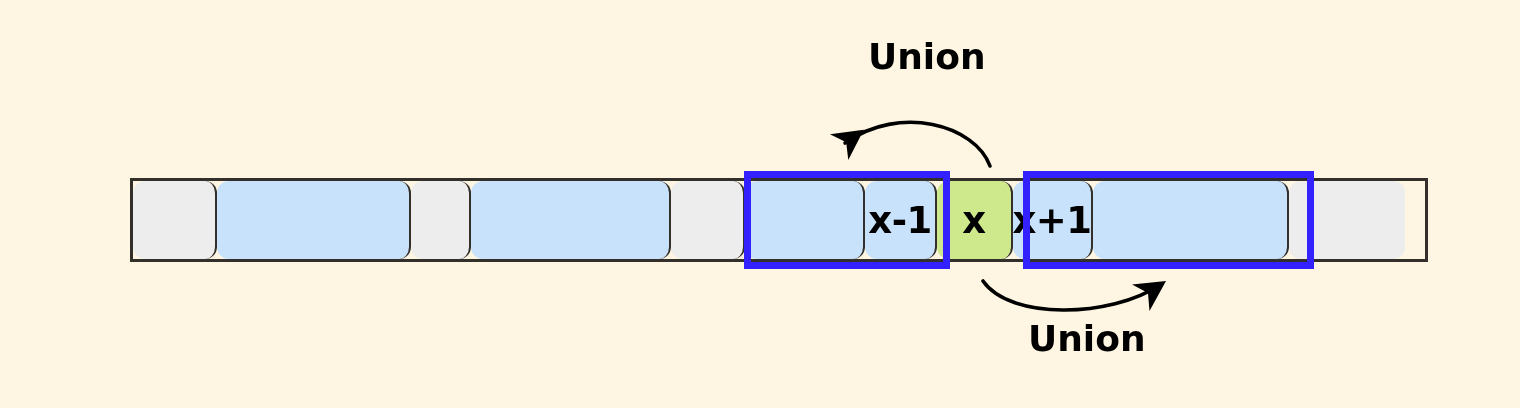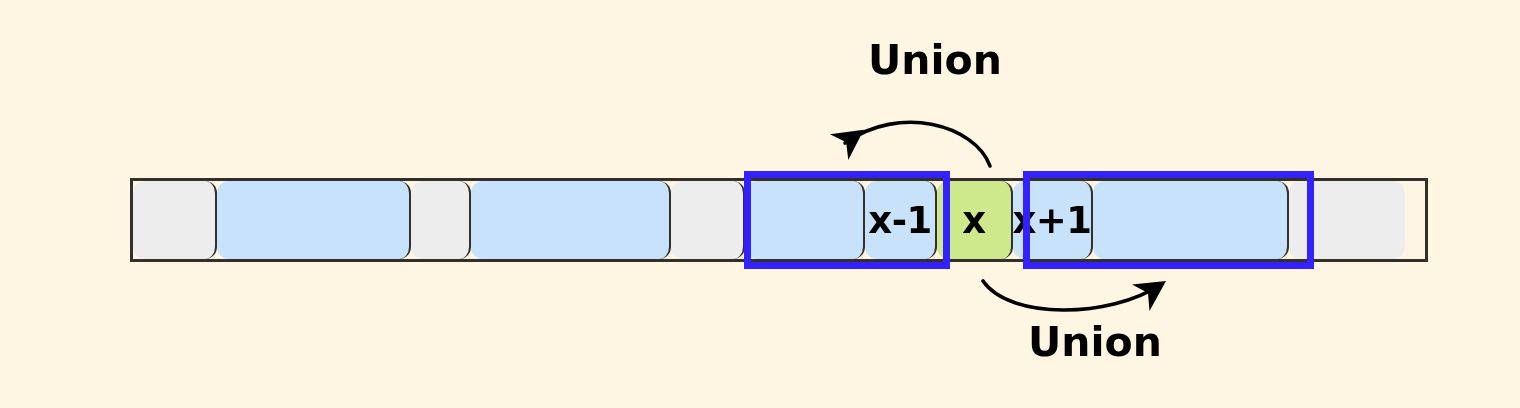--- a/index.html
+++ b/index.html
@@ -67,21 +67,21 @@
   #union-box-right {
     left: 1023px;
     top: 171px;
     width: 291px;
     height: 98px;
   }
 
   
   .union-label {
     position: absolute;
-    font-size: 41px;
+    font-size: 36px;
     font-weight: bold;
     color: #000;
     white-space: nowrap;
     letter-spacing: 0px;
   }
   #union-label-top    { left: 868px; top: 36px; }
   #union-label-bottom { left: 1028px; top: 318px; }
 
   
   #arrows {

